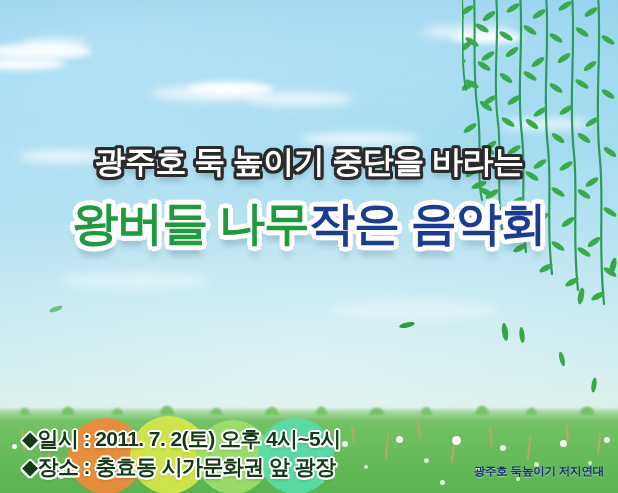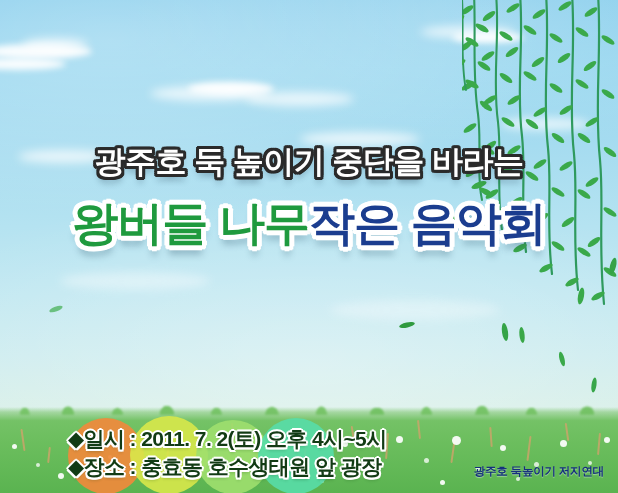--- a/index.html
+++ b/index.html
@@ -121,21 +121,20 @@
 
   
   .info{
     position:absolute;left:22px;font-size:21px;font-weight:bold;letter-spacing:-.6px;
     color:#123b14;white-space:nowrap;line-height:1;
     text-shadow:
       -1.5px -1.5px 0 #ffffff, 1.5px -1.5px 0 #ffffff,
       -1.5px 1.5px 0 #ffffff, 1.5px 1.5px 0 #ffffff,
       -2px 0 0 #ffffff, 2px 0 0 #ffffff, 0 -2px 0 #ffffff, 0 2px 0 #ffffff,
       0 3px 3px rgba(20,60,20,.25);
-    margin-left: 46px;
   }
   .info.l1{top:428px;}
   .info.l2{top:456px;}
 
   .credit{
     position:absolute;right:14px;top:464px;
     font-size:11.5px;font-weight:bold;letter-spacing:-.2px;
     color:#15307e;white-space:nowrap;
     text-shadow:0 1px 1px rgba(255,255,255,.45);
     text-align:right;
@@ -354,17 +353,17 @@
   <div class="bubble" style="left:258px;top:418px;width:76px;height:76px;background:#58dda8;opacity:.90;"></div>
 
 
   <div class="line maintitle">
     <span class="seg green">왕버들 나무 </span><span class="seg blue">작은 음악회</span>
   </div>
 
   <div class="line subline">광주호 둑 높이기 중단을 바라는</div>
 
   <div class="info l1">◆일시 : 2011. 7. 2(토) 오후 4시~5시</div>
-  <div class="info l2">◆장소 : 충효동 호수생태원 앞 광장</div>
+  <div class="info l2">◆장소 : 충효동 시가문화권 앞 광장</div>
 
   <div class="credit">광주호 둑높이기 저지연대</div>
 
 </div>
 
 </body></html>

